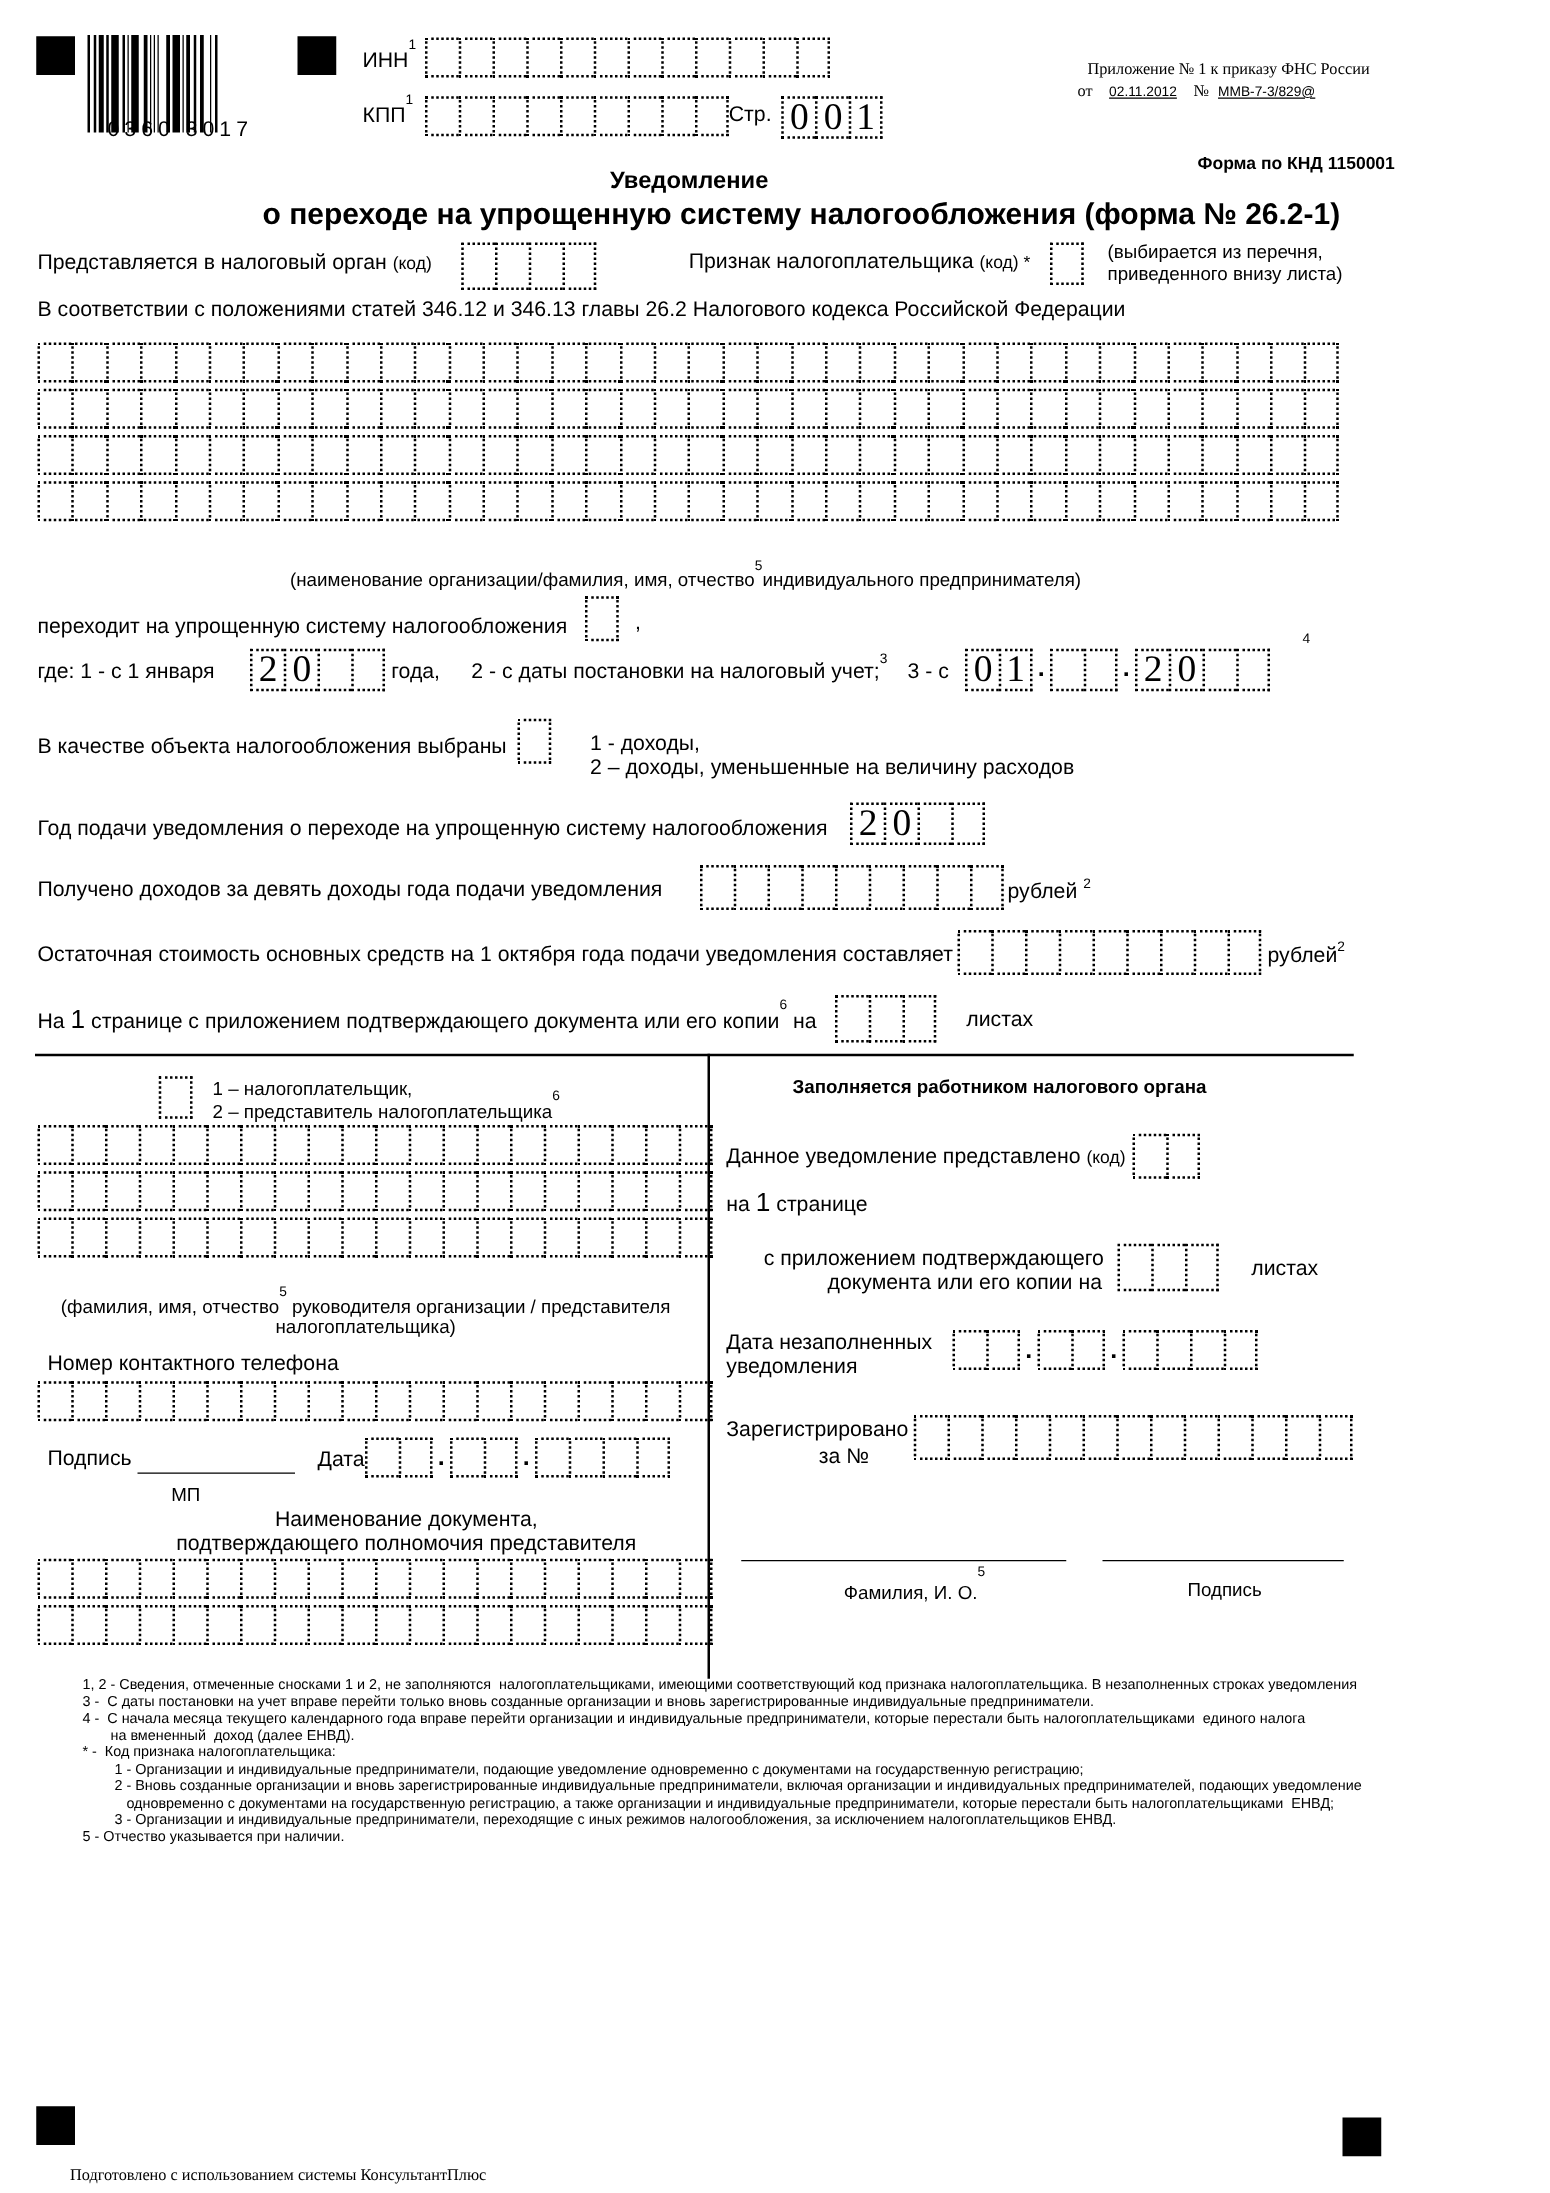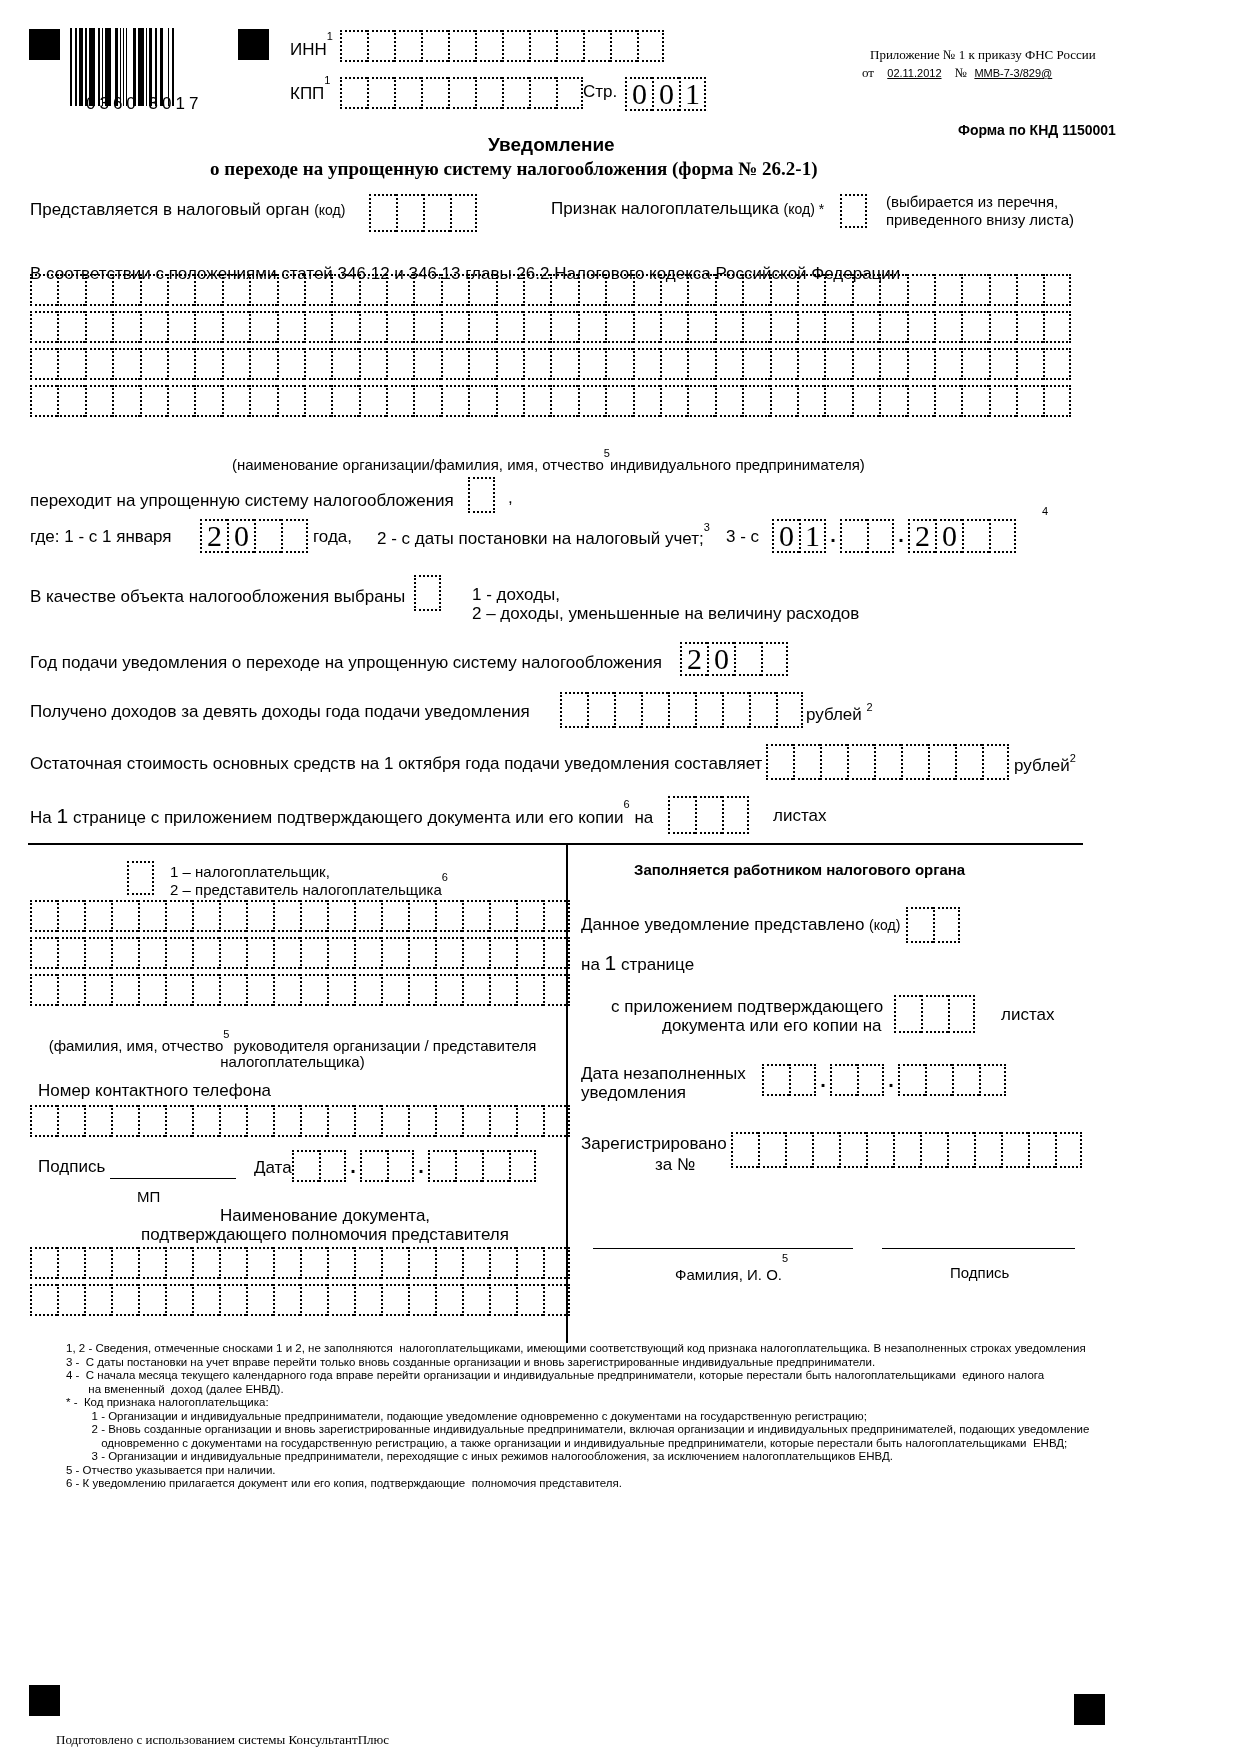--- a/index.html
+++ b/index.html
@@ -109,21 +109,21 @@
 <div class="t serif" style="left:870px;top:48px;font-size:13px;">Приложение № 1 к приказу ФНС России</div>
 <div class="t serif" style="left:862px;top:66px;font-size:13px;">
   <span>от</span>
   <span style="font-family:'Liberation Sans',sans-serif;font-size:11px;text-decoration:underline;padding:0 10px;">02.11.2012</span>
   <span>№</span>
   <span style="font-family:'Liberation Sans',sans-serif;font-size:11px;text-decoration:underline;padding-left:4px;">ММВ-7-3/829@</span>
 </div>
 <div class="t b" style="left:958px;top:122px;font-size:14px;">Форма по КНД 1150001</div>
 
 <div class="t b" style="left:488px;top:134px;font-size:19px;">Уведомление</div>
-<div class="t b" style="left:210px;top:158px;font-size:19px;font-family:Liberation Serif, serif;">о  переходе на упрощенную систему налогообложения (форма № 26.2-1)</div>
+<div class="t b" style="left:210px;top:158px;font-size:24px;">о  переходе на упрощенную систему налогообложения (форма № 26.2-1)</div>
 
 <div class="t" style="left:30px;top:200px;">
   <span>Представляется в налоговый орган</span>
   <span class="sm">(код)</span>
 </div>
 <div class="cells" style="left:369px;top:194px;">
     <div class="cell" style="height: 38px;"></div>
     <div class="cell" style="height: 38px;"></div>
     <div class="cell" style="height: 38px;"></div>
     <div class="cell" style="height: 38px;"></div>
@@ -132,21 +132,21 @@
 <div class="t" style="left:551px;top:199px;">
   <span>Признак налогоплательщика</span>
   <span class="sm">(код) *</span>
 </div>
 <div class="cells" style="left:840px;top:194px;">
     <div class="cell" style="height: 34px;"></div>
   </div>
 <div class="t sm" style="left:886px;top:193px;font-size:15px;">(выбирается из перечня,</div>
 <div class="t sm" style="left:886px;top:211px;font-size:15px;">приведенного внизу листа)</div>
 
-<div class="t" style="left:30px;top:264px;">В соответствии с положениями статей 346.12 и 346.13 главы 26.2 Налогового кодекса Российской Федерации</div>
+<div class="t" style="left:30px;top:238px;">В соответствии с положениями статей 346.12 и 346.13 главы 26.2 Налогового кодекса Российской Федерации</div>
 
 <div class="row-grid" style="left:30px;top:274px;" id="org-grid">
     <div class="cells">
       <div class="cell" style="height: 32px; width: 27.4px;"></div>
       <div class="cell" style="height: 32px; width: 27.4px;"></div>
       <div class="cell" style="height: 32px; width: 27.4px;"></div>
       <div class="cell" style="height: 32px; width: 27.4px;"></div>
       <div class="cell" style="height: 32px; width: 27.4px;"></div>
       <div class="cell" style="height: 32px; width: 27.4px;"></div>
       <div class="cell" style="height: 32px; width: 27.4px;"></div>
@@ -666,16 +666,15 @@
     <div class="foot" style="position: relative; white-space: pre;">1, 2 - Сведения, отмеченные сносками 1 и 2, не заполняются  налогоплательщиками, имеющими соответствующий код признака налогоплательщика. В незаполненных строках уведомления</div>
     <div class="foot" style="position: relative; white-space: pre;">3 -  С даты постановки на учет вправе перейти только вновь созданные организации и вновь зарегистрированные индивидуальные предприниматели.</div>
     <div class="foot" style="position: relative; white-space: pre;">4 -  С начала месяца текущего календарного года вправе перейти организации и индивидуальные предприниматели, которые перестали быть налогоплательщиками  единого налога</div>
     <div class="foot" style="position: relative; white-space: pre;">       на вмененный  доход (далее ЕНВД).</div>
     <div class="foot" style="position: relative; white-space: pre;">* -  Код признака налогоплательщика:</div>
     <div class="foot" style="position: relative; white-space: pre;">        1 - Организации и индивидуальные предприниматели, подающие уведомление одновременно с документами на государственную регистрацию;</div>
     <div class="foot" style="position: relative; white-space: pre;">        2 - Вновь созданные организации и вновь зарегистрированные индивидуальные предприниматели, включая организации и индивидуальных предпринимателей, подающих уведомление</div>
     <div class="foot" style="position: relative; white-space: pre;">           одновременно с документами на государственную регистрацию, а также организации и индивидуальные предприниматели, которые перестали быть налогоплательщиками  ЕНВД;</div>
     <div class="foot" style="position: relative; white-space: pre;">        3 - Организации и индивидуальные предприниматели, переходящие с иных режимов налогообложения, за исключением налогоплательщиков ЕНВД.</div>
     <div class="foot" style="position: relative; white-space: pre;">5 - Отчество указывается при наличии.</div>
-    <div class="foot" style="position: relative; white-space: pre;">6 - К уведомлению прилагается документ или его копия, подтверждающие  полномочия представителя.</div>
   </div>
 
 <div class="t serif" style="left:56px;top:1733px;font-size:13px;">Подготовлено с использованием системы КонсультантПлюс</div>
 
 </body></html>

